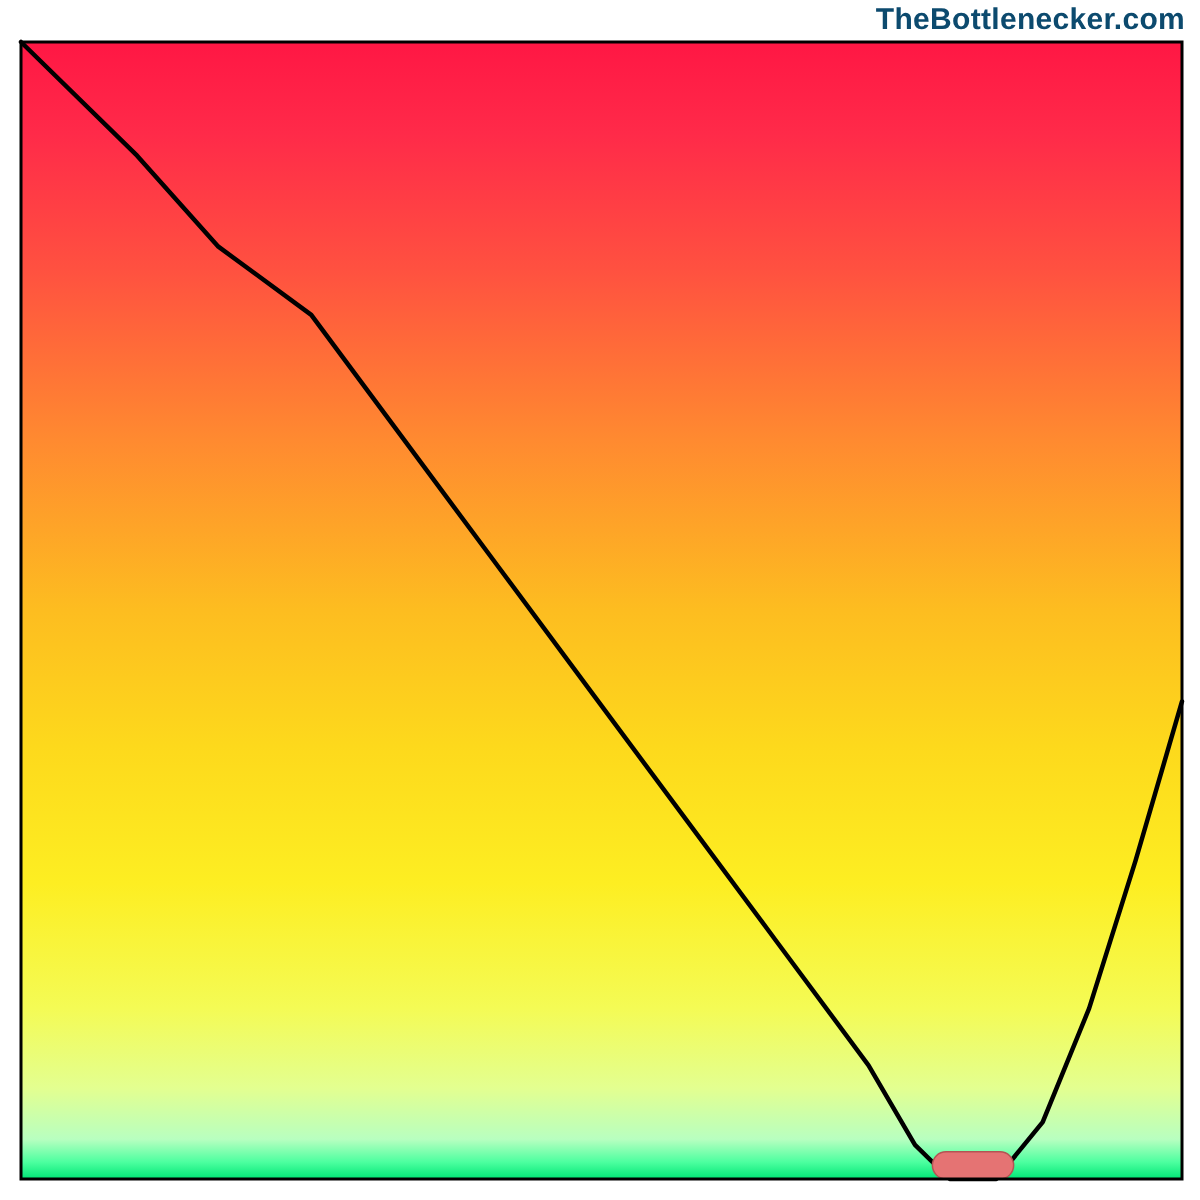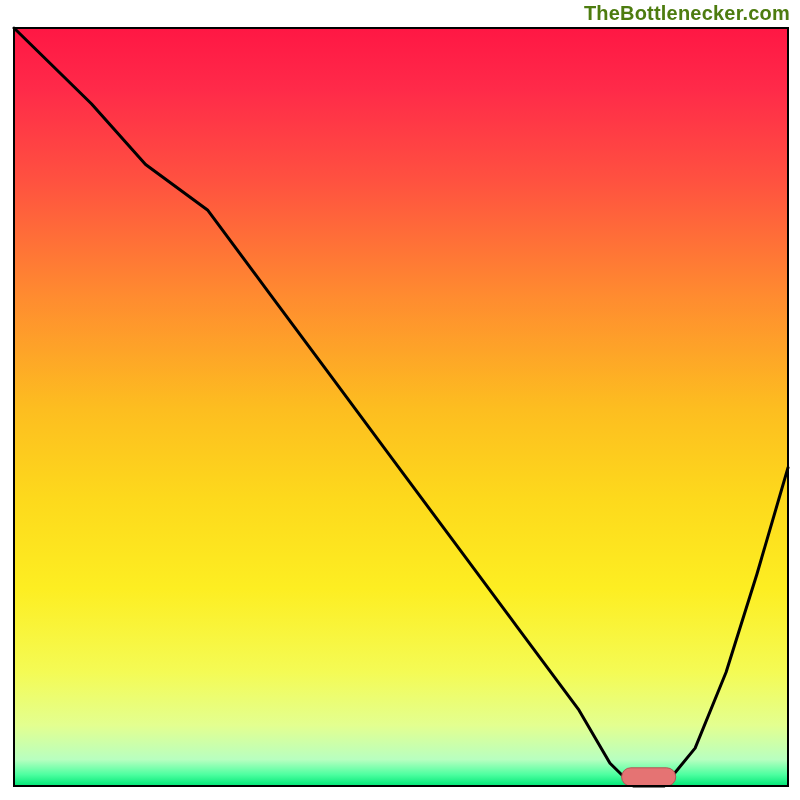--- a/index.html
+++ b/index.html
@@ -15,21 +15,21 @@
     position: relative;
     width: 800px;
     height: 800px;
   }
   .attribution {
     position: absolute;
     top: 2px;
     right: 10px;
     font-size: 20px;
     font-weight: 600;
-    color: #4d7c0f;
+    color: #0c4a6e;
     letter-spacing: 0.2px;
     z-index: 10;
   }
   svg.chart {
     position: absolute;
     left: 0;
     top: 0;
     width: 800px;
     height: 800px;
   }

